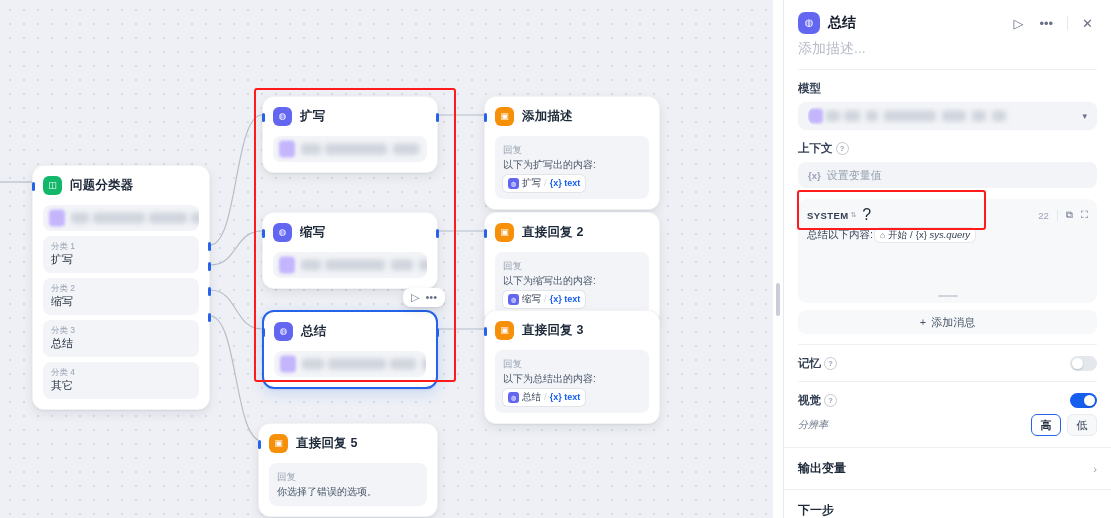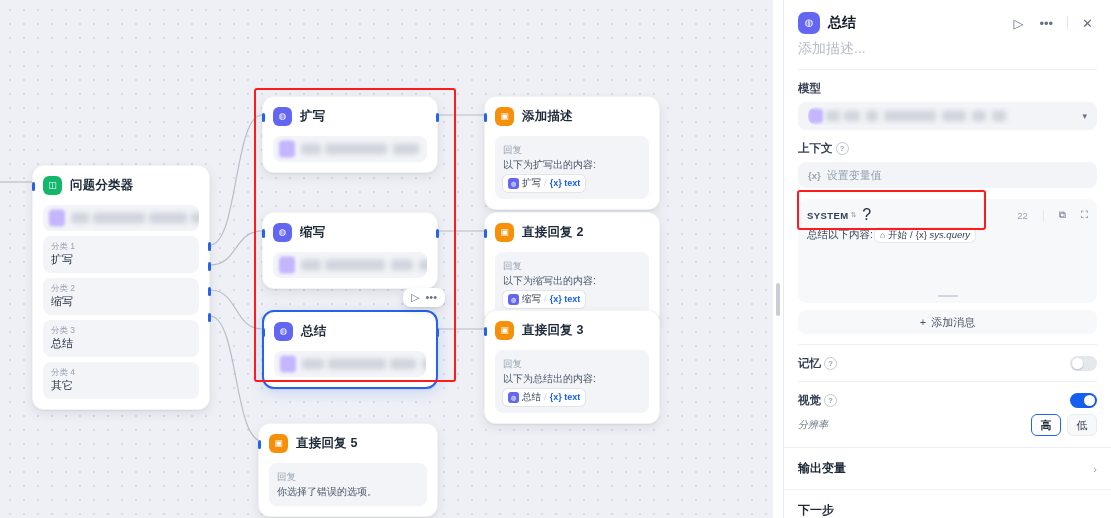--- a/index.html
+++ b/index.html
@@ -116,21 +116,21 @@
   }
   .xvar{color:#98a2b3;font-size:9.5px;font-weight:700;}
 
   .prompt{
     background:#f7f8fa;border-radius:9px;margin:0 14px;padding:7px 9px 10px 9px;position:relative;
     height:104px;box-sizing:border-box;
   }
   .prow{display:flex;align-items:center;}
   .sysname{font-size:9.5px;font-weight:700;color:#344054;letter-spacing:.4px;}
   .sysarrow{color:#98a2b3;font-size:7px;margin-left:2px;}
-  .prow .sp{margin-left:auto;display:flex;align-items:center;gap:15px;}
+  .prow .sp{margin-left:auto;display:flex;align-items:center;gap:8px;}
   .ptok{font-size:9.5px;color:#98a2b3;}
   .pdivv{width:1px;height:11px;background:#e4e7ec;}
   .picon{color:#667085;font-size:10px;line-height:1;cursor:pointer;}
   .ptext{font-size:10.5px;color:#344054;margin-top:3px;line-height:1.5;display:flex;align-items:center;flex-wrap:wrap;gap:0;}
   .chip2{
     display:inline-flex;align-items:center;gap:3px;background:#fff;border-radius:5px;
     padding:0px 5px;box-shadow:0 0 0 1px rgba(16,24,40,.07);font-size:9.5px;margin-left:2px;
   }
   .chip2 .home{font-size:8.5px;color:#667085;}
   .grabber{position:absolute;left:50%;bottom:6px;transform:translateX(-50%);

